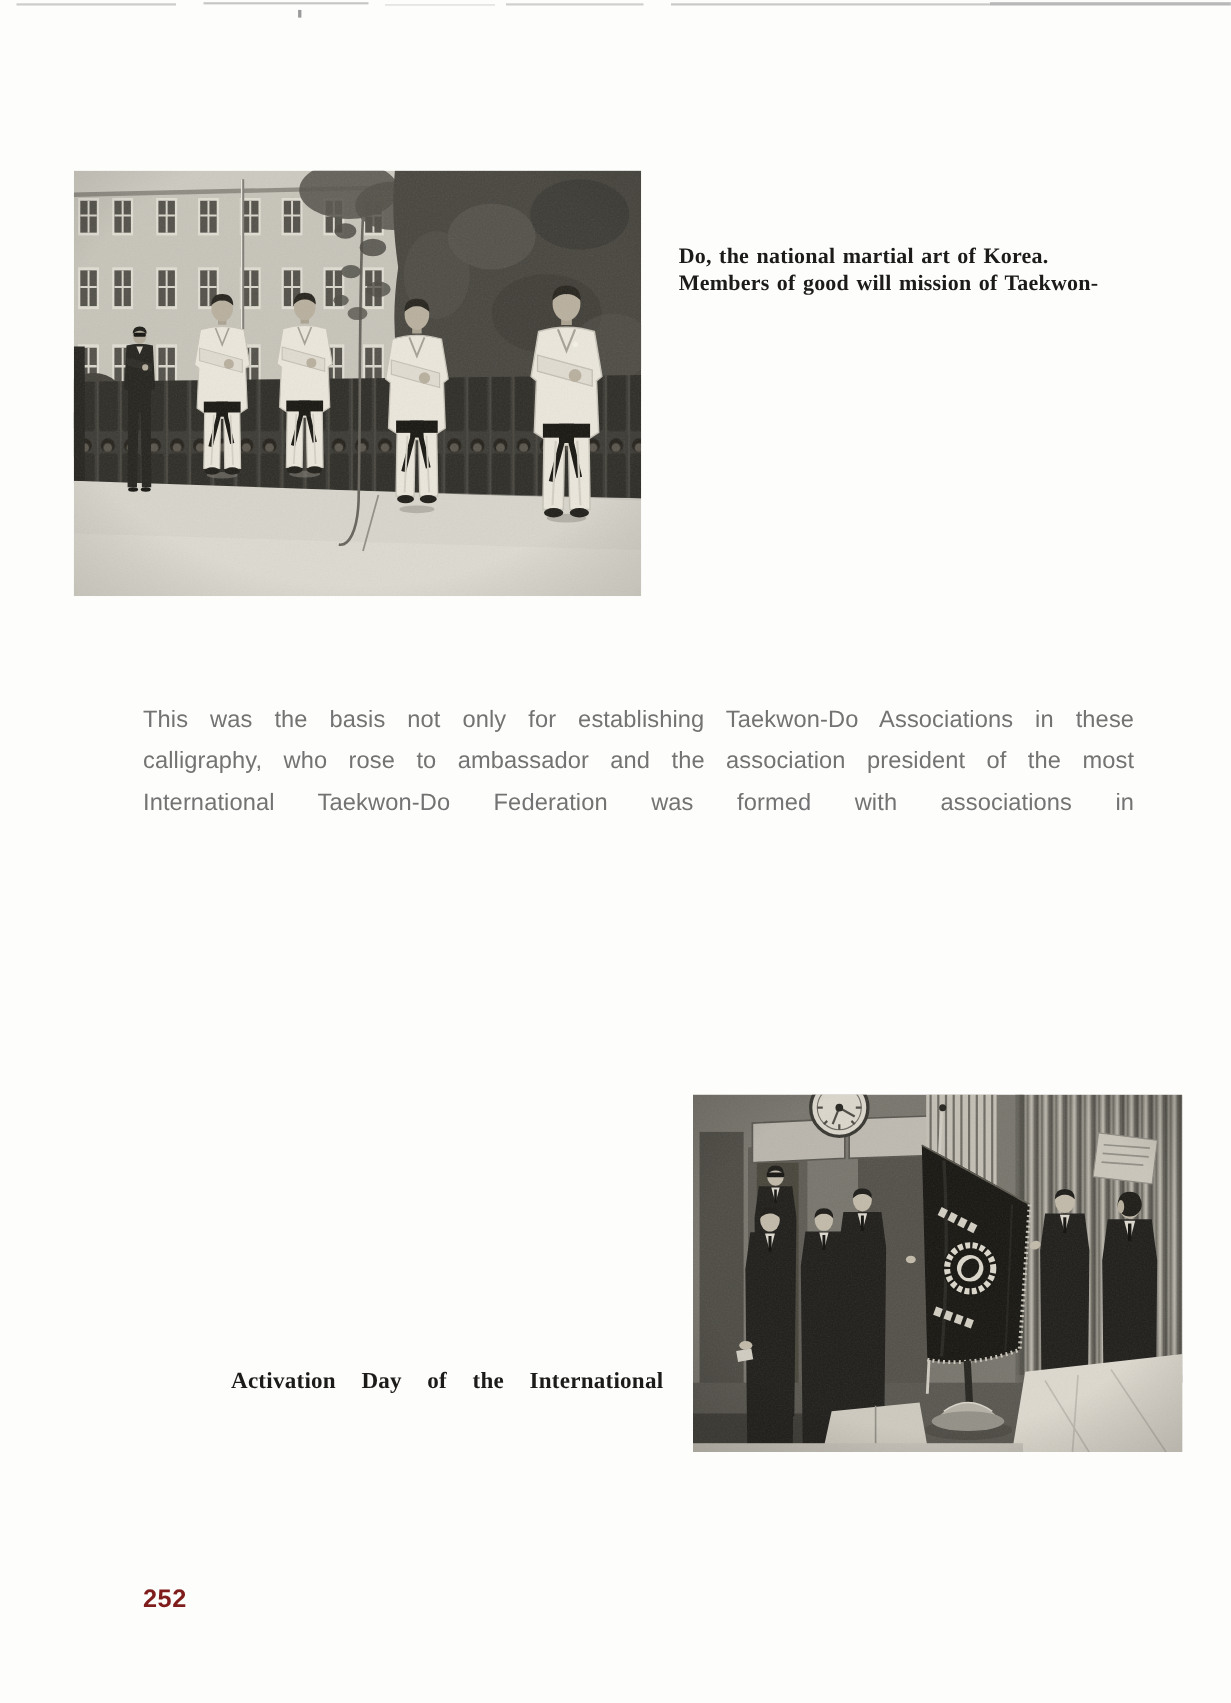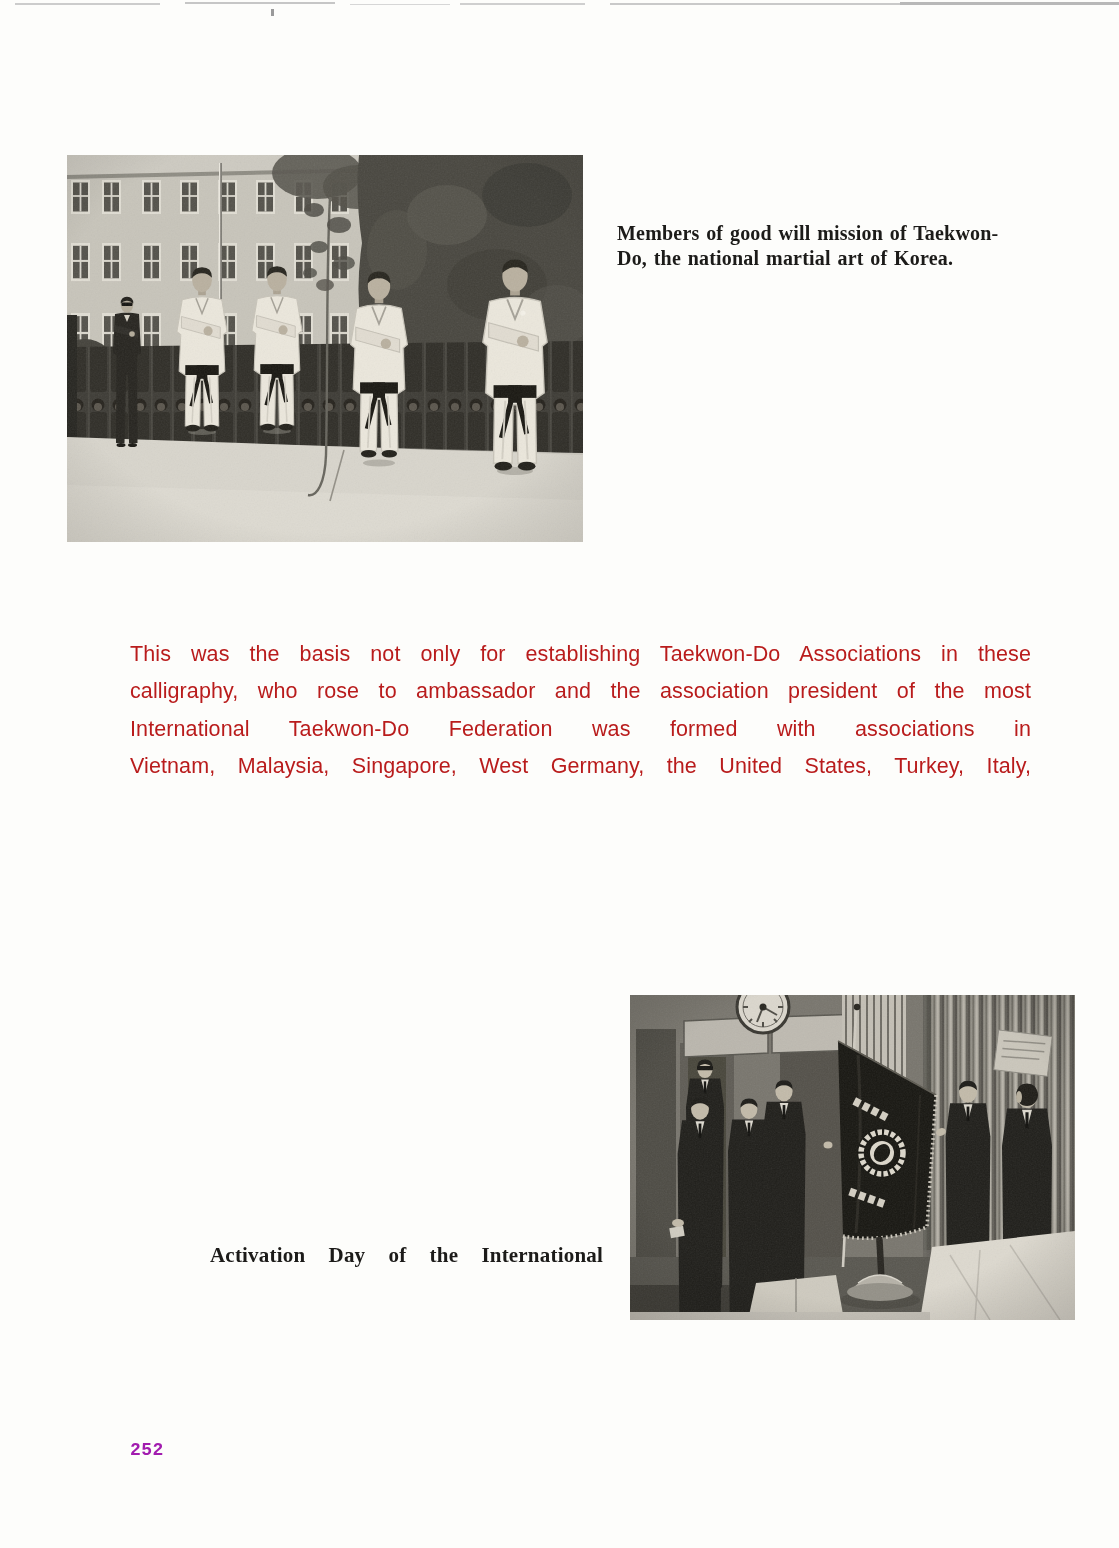--- a/index.html
+++ b/index.html
@@ -17,36 +17,36 @@
   .cap-top{
     position:absolute;left:617px;top:221px;width:400px;
     font-family:"Liberation Serif",serif;font-weight:bold;
     font-size:20px;line-height:25px;color:#1c1b19;
     letter-spacing:.2px;word-spacing:1.5px;
   }
   .cap-top .ln{white-space:nowrap;}
   
   .para{
     position:absolute;left:130px;top:636px;width:901px;
-    font-size:21.5px;line-height:37.4px;color:#b91c1c;letter-spacing:.1px;
+    font-size:21.5px;line-height:37.4px;color:#737373;letter-spacing:.1px;
   }
   .para .ln{text-align:justify;text-align-last:justify;}
   .para .ln.last{text-align-last:left;}
   
   .cap-bottom{
     position:absolute;left:210px;top:1243px;width:393px;
     font-family:"Liberation Serif",serif;font-weight:bold;
     font-size:21px;line-height:24.5px;color:#1c1b19;letter-spacing:.2px;
   }
   .cap-bottom .ln{text-align:justify;text-align-last:justify;}
   .cap-bottom .ln.last{text-align-last:left;}
   
   .pagenum{
     position:absolute;left:130px;top:1440px;
-    font-size:18px;font-weight:bold;color:#a21caf;letter-spacing:.5px;font-family:Liberation Mono, monospace;
+    font-size:23px;font-weight:bold;color:#7f1d1d;letter-spacing:.5px;
   }
 </style>
 </head>
 <body>
 
 <div class="art" style="left:15px;top:3px;width:145px;background:#cccccc;"></div>
 <div class="art" style="left:185px;top:2px;width:150px;background:#c6c6c6;"></div>
 <div class="art" style="left:350px;top:4px;width:100px;height:1px;background:#d6d6d6;"></div>
 <div class="art" style="left:460px;top:3px;width:125px;background:#cfcfcf;"></div>
 <div class="art" style="left:610px;top:3px;width:290px;background:#c9c9c9;"></div>
@@ -185,29 +185,28 @@
   <use href="#gi" transform="translate(312,131) scale(1.72)"></use>
   <use href="#gi" transform="translate(448,121) scale(1.95)"></use>
   <circle cx="456" cy="158" r="2.6" fill="#f0eee8"></circle>
 
   <rect width="516" height="387" filter="url(#grainA)" opacity="0.10"></rect>
   <rect width="516" height="387" fill="url(#vigA)"></rect>
 </svg>
 </div>
 
 <div class="cap-top">
+  <div class="ln">Do, the national martial art of Korea.</div>
   <div class="ln">Members of good will mission of Taekwon-</div>
-  <div class="ln">Do, the national martial art of Korea.</div>
 </div>
 
 <div class="para">
   <div class="ln">This was the basis not only for establishing Taekwon-Do Associations in these</div>
   <div class="ln">calligraphy, who rose to ambassador and the association president of the most</div>
   <div class="ln">International Taekwon-Do Federation was formed with associations in</div>
-  <div class="ln">Vietnam, Malaysia, Singapore, West Germany, the United States, Turkey, Italy,</div>
 </div>
 
 <div class="photo" id="bottomPhoto">
 <svg viewBox="0 0 445 325" width="445" height="325" xmlns="http://www.w3.org/2000/svg">
   <defs>
     <filter id="grainB" x="0" y="0" width="100%" height="100%">
       <feTurbulence type="fractalNoise" baseFrequency="0.75" numOctaves="2" stitchTiles="stitch"></feTurbulence>
       <feColorMatrix type="saturate" values="0"></feColorMatrix>
     </filter>
     <radialGradient id="vigB" cx="50%" cy="45%" r="75%">

